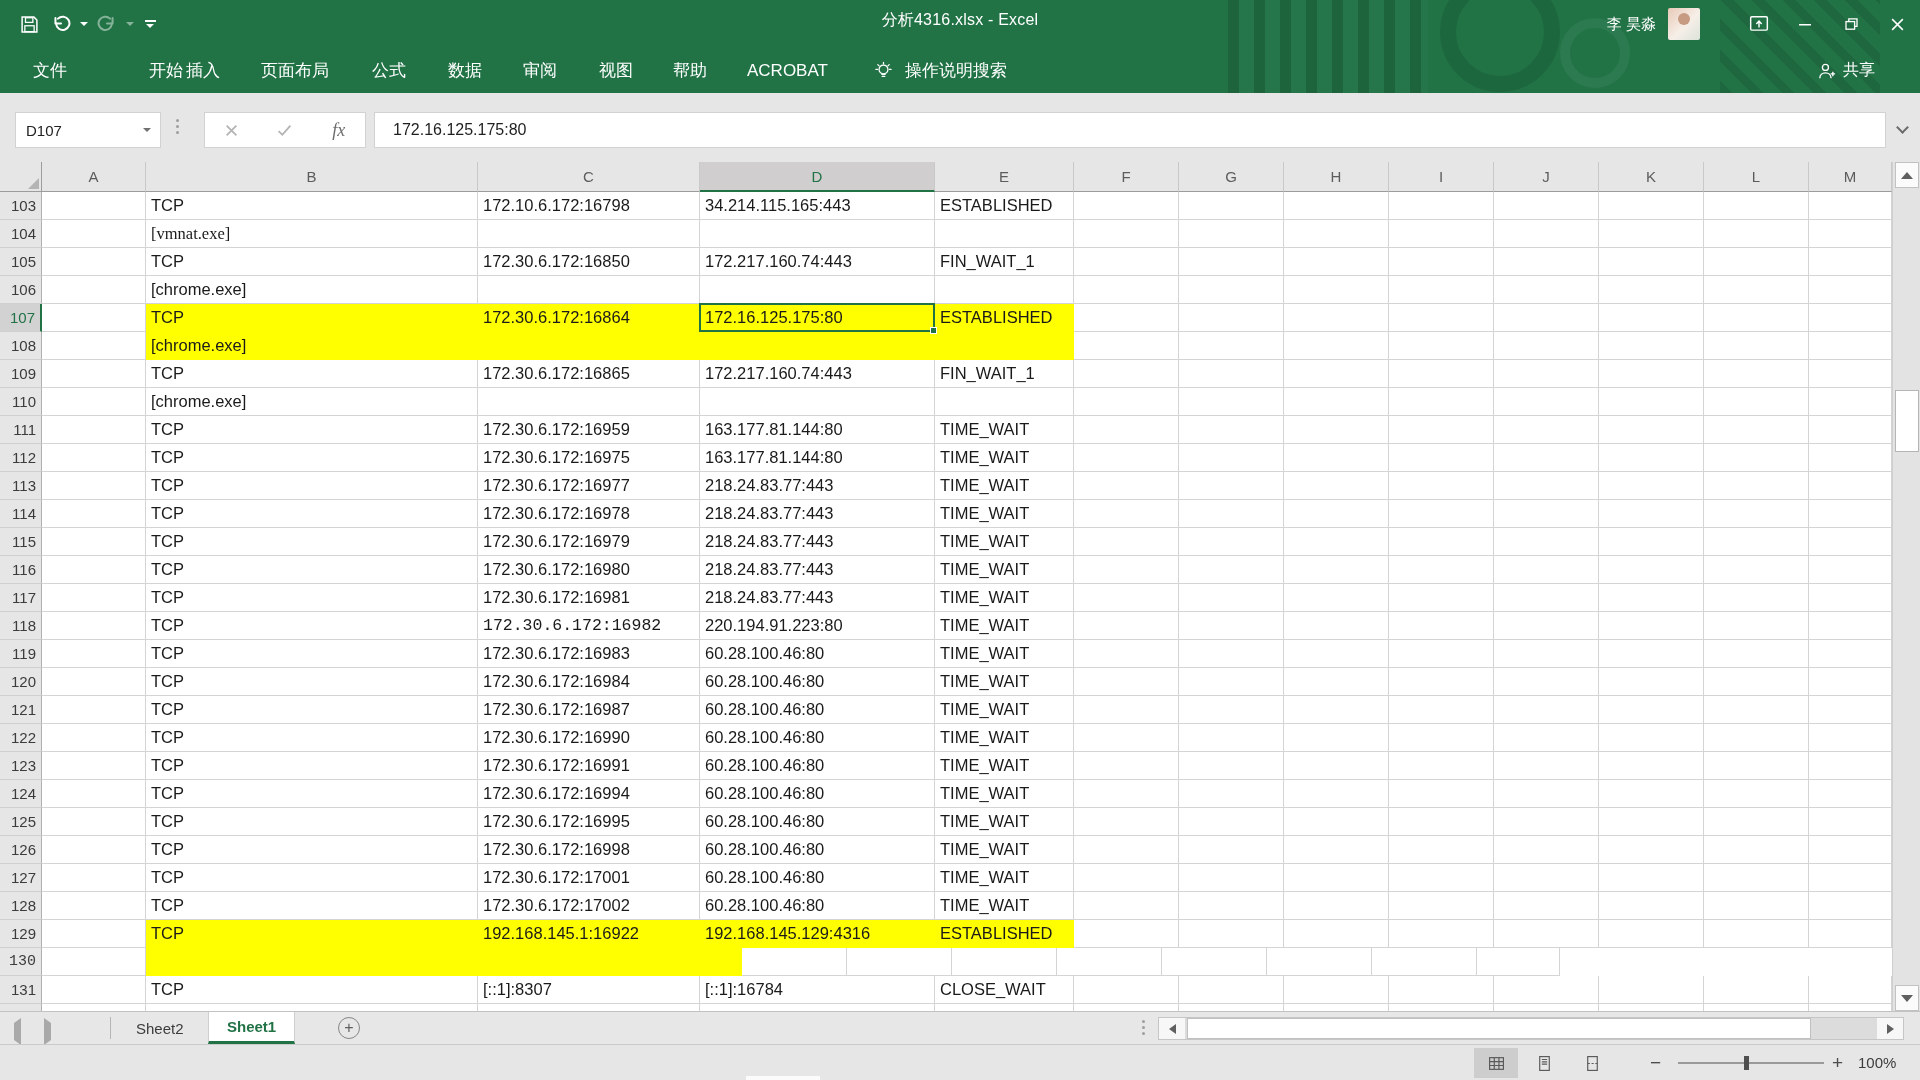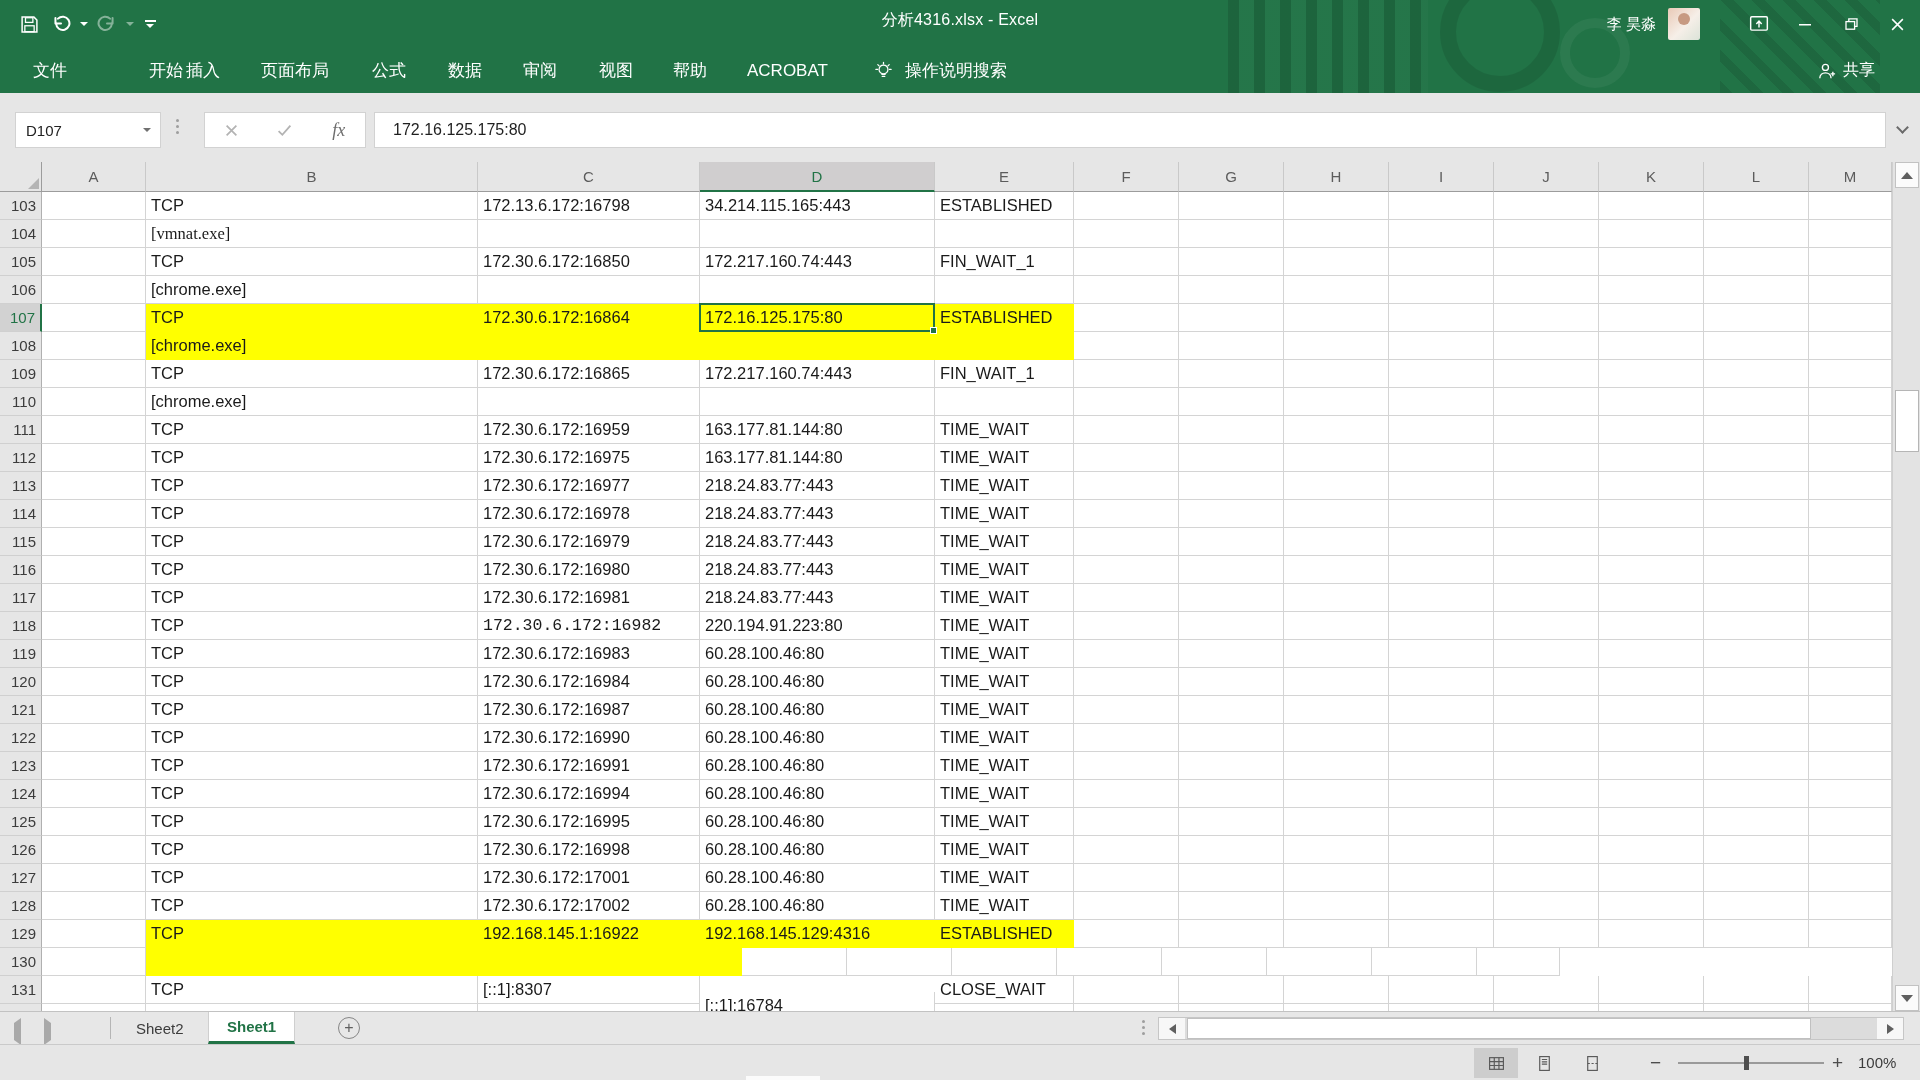--- a/index.html
+++ b/index.html
@@ -227,21 +227,21 @@
     </div>
     <div class="finput">172.16.125.175:80</div>
     <span class="fb-chev"></span>
   </div>
 
   <div class="grid" id="grid">
     <div class="grow" style="top: 30px;">
         <div class="rn">103</div>
         <div class="gc" style="width: 104px;"></div>
         <div class="gc" style="width: 332px;">TCP</div>
-        <div class="gc" style="width: 222px;">172.13.6.172:16798</div>
+        <div class="gc" style="width: 222px;">172.10.6.172:16798</div>
         <div class="gc" style="width: 235px;">34.214.115.165:443</div>
         <div class="gc" style="width: 139px;">ESTABLISHED</div>
         <div class="gc" style="width: 105px;"></div>
         <div class="gc" style="width: 105px;"></div>
         <div class="gc" style="width: 105px;"></div>
         <div class="gc" style="width: 105px;"></div>
         <div class="gc" style="width: 105px;"></div>
         <div class="gc" style="width: 105px;"></div>
         <div class="gc" style="width: 105px;"></div>
         <div class="gc" style="width: 83px;"></div>
@@ -655,41 +655,41 @@
         <div class="gc hl" style="width: 139px; background: rgb(255, 255, 0);">ESTABLISHED</div>
         <div class="gc" style="width: 105px;"></div>
         <div class="gc" style="width: 105px;"></div>
         <div class="gc" style="width: 105px;"></div>
         <div class="gc" style="width: 105px;"></div>
         <div class="gc" style="width: 105px;"></div>
         <div class="gc" style="width: 105px;"></div>
         <div class="gc" style="width: 105px;"></div>
         <div class="gc" style="width: 83px;"></div>
       </div>
-      <div class="grow" style="top: 786px;">
+      <div class="grow" style="top: 786px; font-family: Liberation Mono, monospace;">
         <div class="rn">130</div>
         <div class="gc" style="width: 104px;"></div>
         <div class="gc hl" style="width: 222px; background: rgb(255, 255, 0);"></div>
         <div class="gc hl" style="width: 235px; background: rgb(255, 255, 0);"></div>
         <div class="gc hl" style="width: 139px; background: rgb(255, 255, 0);"></div>
         <div class="gc" style="width: 105px;"></div>
         <div class="gc" style="width: 105px;"></div>
         <div class="gc" style="width: 105px;"></div>
         <div class="gc" style="width: 105px;"></div>
         <div class="gc" style="width: 105px;"></div>
         <div class="gc" style="width: 105px;"></div>
         <div class="gc" style="width: 105px;"></div>
         <div class="gc" style="width: 83px;"></div>
       </div>
       <div class="grow" style="top: 814px;">
         <div class="rn">131</div>
         <div class="gc" style="width: 104px;"></div>
         <div class="gc" style="width: 332px;">TCP</div>
         <div class="gc" style="width: 222px;">[::1]:8307</div>
-        <div class="gc" style="width: 235px; margin-top: 16px;">[::1]:16784</div>
+        <div class="gc" style="width: 235px;">[::1]:16784</div>
         <div class="gc" style="width: 139px;">CLOSE_WAIT</div>
         <div class="gc" style="width: 105px;"></div>
         <div class="gc" style="width: 105px;"></div>
         <div class="gc" style="width: 105px;"></div>
         <div class="gc" style="width: 105px;"></div>
         <div class="gc" style="width: 105px;"></div>
         <div class="gc" style="width: 105px;"></div>
         <div class="gc" style="width: 105px;"></div>
         <div class="gc" style="width: 83px;"></div>
       </div>

